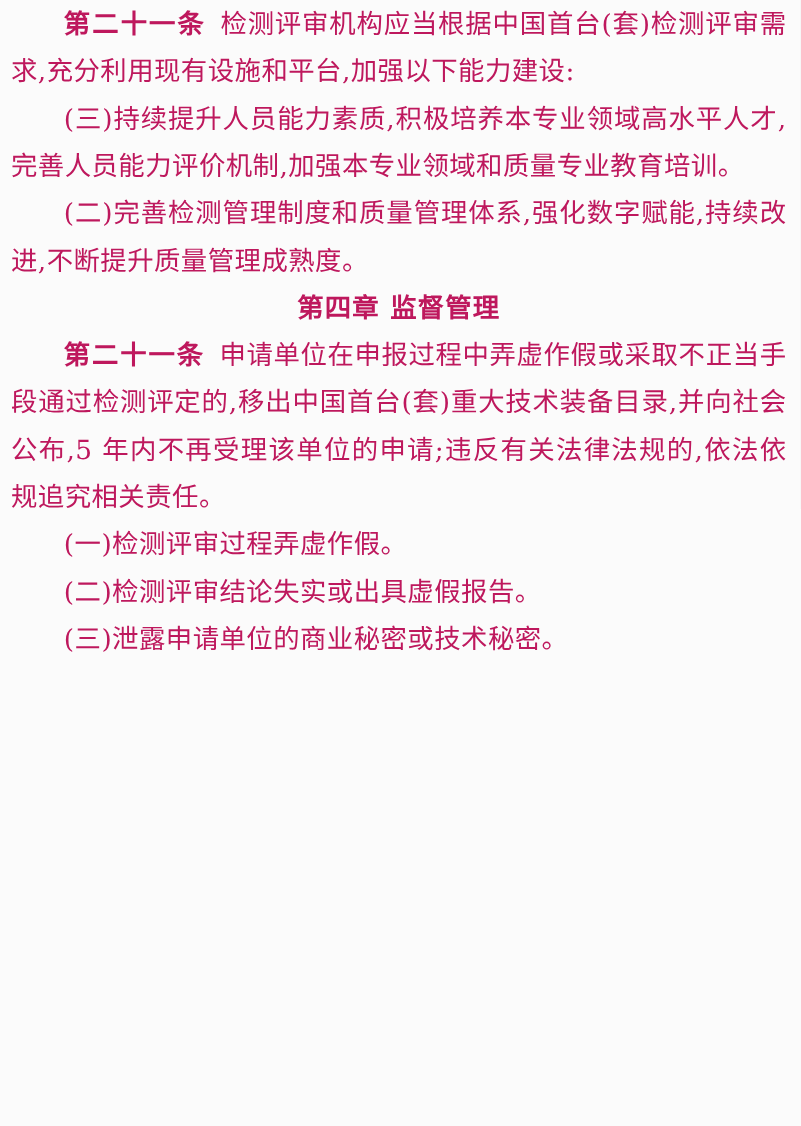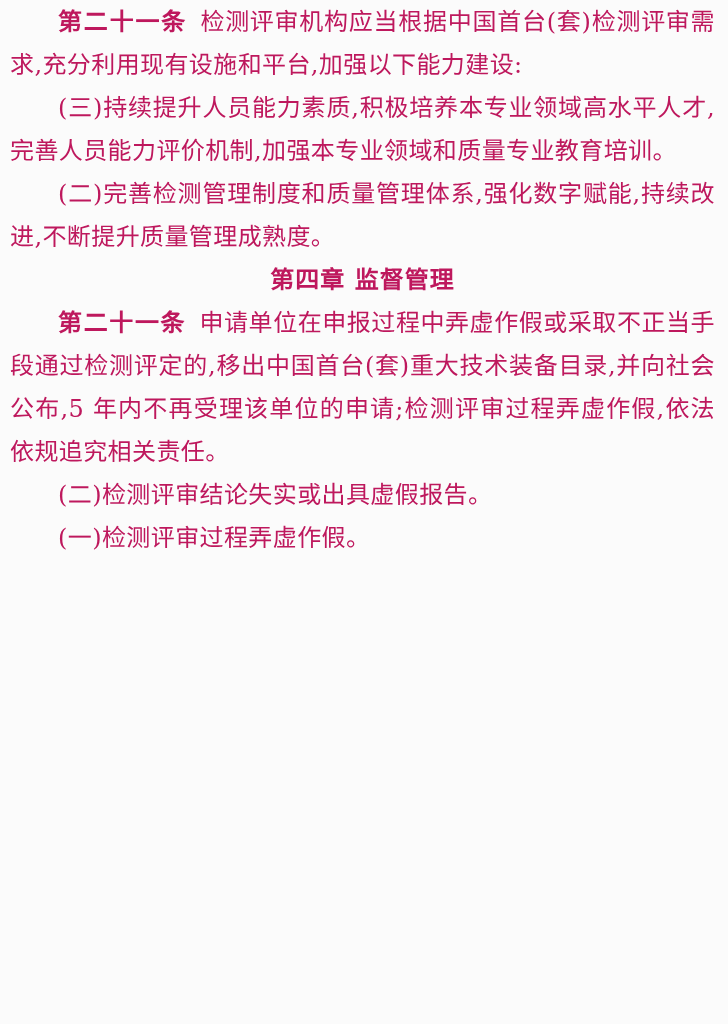--- a/index.html
+++ b/index.html
@@ -44,16 +44,17 @@
   }
 </style>
 </head>
 <body>
 
 <main class="page" style="background: rgb(251, 251, 251); color: #be185d;">
     <p class="para article"><b class="lead">第二十一条</b><span>检测评审机构应当根据中国首台(套)检测评审需求,充分利用现有设施和平台,加强以下能力建设:</span></p>
     <p class="para item"><span>(三)持续提升人员能力素质,积极培养本专业领域高水平人才,完善人员能力评价机制,加强本专业领域和质量专业教育培训。</span></p>
     <p class="para item"><span>(二)完善检测管理制度和质量管理体系,强化数字赋能,持续改进,不断提升质量管理成熟度。</span></p>
     <p class="para chapter"><span>第四章 监督管理</span></p>
-    <p class="para article"><b class="lead">第二十一条</b><span>申请单位在申报过程中弄虚作假或采取不正当手段通过检测评定的,移出中国首台(套)重大技术装备目录,并向社会公布,5 年内不再受理该单位的申请;检测评审过程弄虚作假,依法依规追究相关责任。</span></p>
+    <p class="para article"><b class="lead">第二十一条</b><span>申请单位在申报过程中弄虚作假或采取不正当手段通过检测评定的,移出中国首台(套)重大技术装备目录,并向社会公布,5 年内不再受理该单位的申请;违反有关法律法规的,依法依规追究相关责任。</span></p>
+    <p class="para item"><span>(一)检测评审过程弄虚作假。</span></p>
     <p class="para item"><span>(二)检测评审结论失实或出具虚假报告。</span></p>
-    <p class="para item"><span>(一)检测评审过程弄虚作假。</span></p>
+    <p class="para item"><span>(三)泄露申请单位的商业秘密或技术秘密。</span></p>
   </main>
 
 </body></html>

